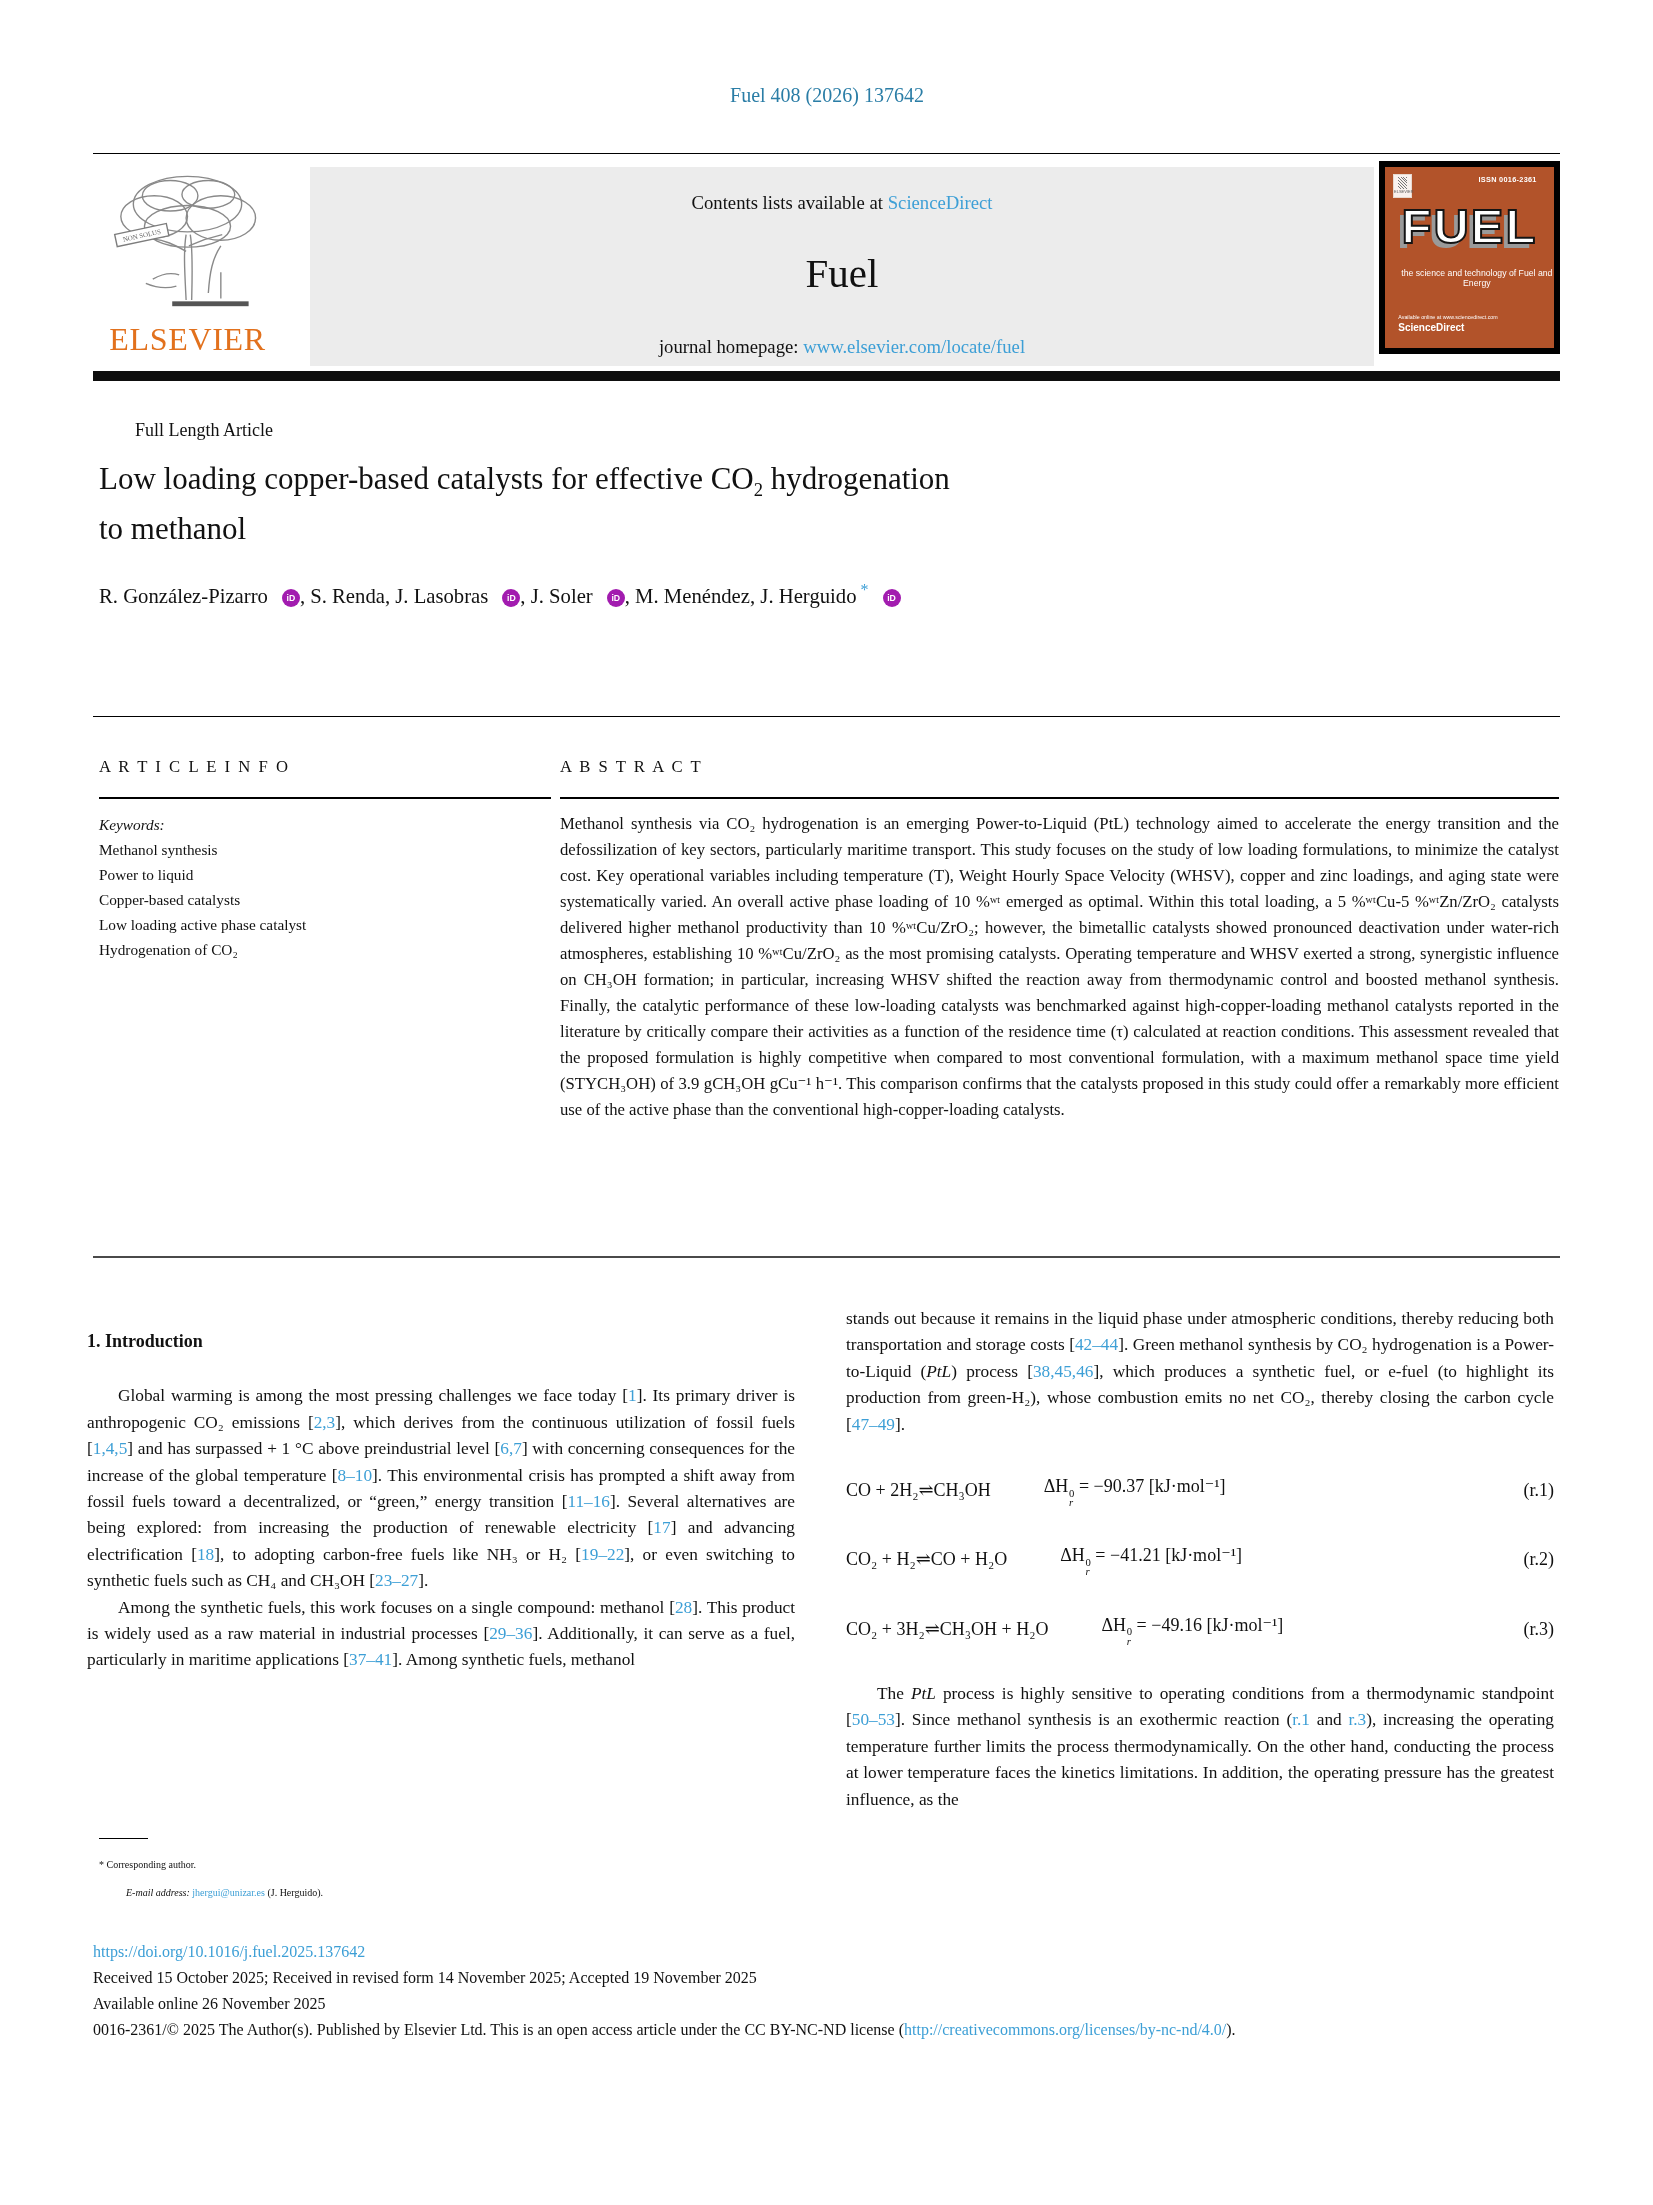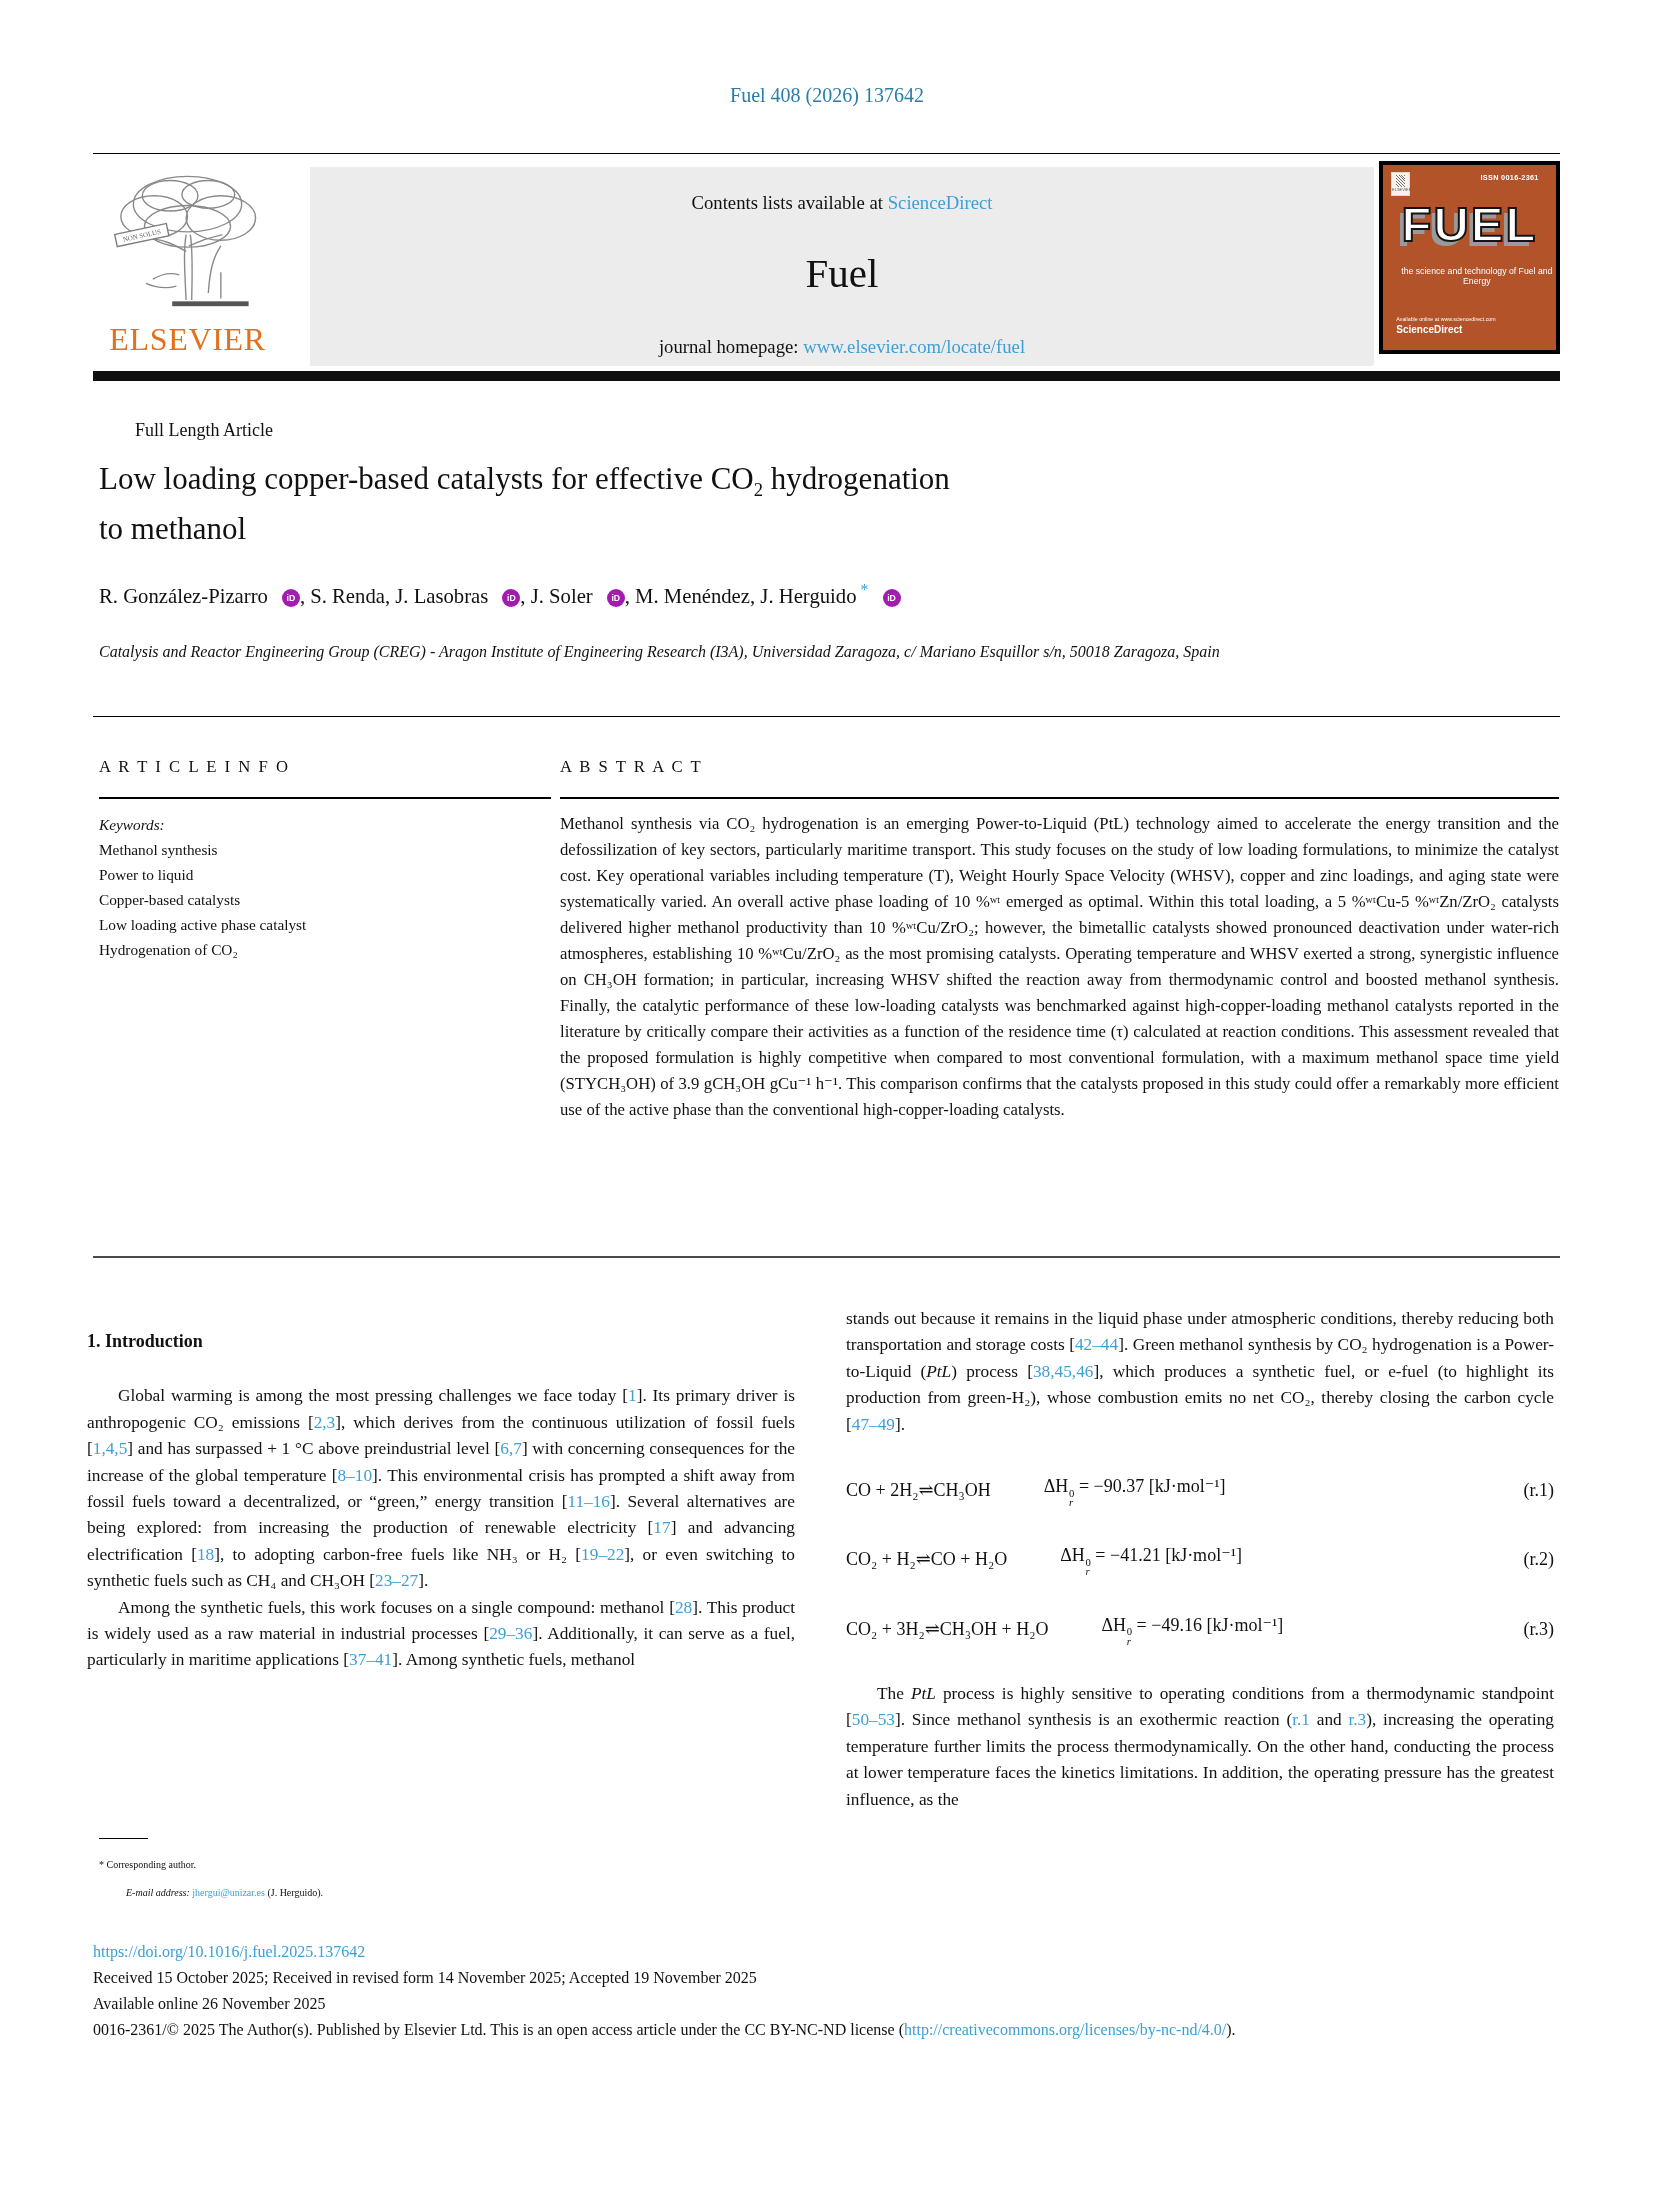--- a/index.html
+++ b/index.html
@@ -17,21 +17,21 @@
   
   .graybox{top:167px;left:310px;width:1064px;height:199px;background:#ececec;text-align:center;}
   .contents-line{margin-top:25px;font-size:18.7px;}
   .journal-name{margin-top:35px;font-size:41px;}
   .homepage-line{margin-top:39px;font-size:18.7px;}
   .blue{color:#3d9fd6;}
   
   .elslogo{top:168px;left:99px;width:177px;height:195px;text-align:center;}
   .els-word{font-size:32px;color:#e2711d;letter-spacing:0.7px;margin-top:1.3px;}
   
-  .cover{top:161px;left:1379px;width:181px;height:193px;background:#b2532a;border:4px solid #000000;
+  .cover{top:161px;left:1379px;width:181px;height:193px;background:#b2532a;border:6px solid #000000;
          box-sizing:border-box;font-family:"Liberation Sans","DejaVu Sans",sans-serif;color:#fff;overflow:hidden;}
   .cover-issn{position:absolute;top:8px;right:17.3px;font-size:7.3px;font-weight:bold;letter-spacing:0.3px;}
   .cover-els{position:absolute;top:6.7px;left:8px;width:18.7px;height:24px;border:0.7px solid #e8d9cf;
              background:rgba(255,255,255,.92);color:#5a5a5a;font-size:4px;text-align:center;line-height:5.3px;padding-top:1.3px;box-sizing:border-box;}
   .cover-els .mini-tree{display:block;width:9.3px;height:12px;margin:0.7px auto 0.7px auto;
         background:repeating-linear-gradient(45deg,#777 0 0.7px,transparent 0.7px 2px);}
   .cover-logo{margin-top:31px;text-align:center;font-size:49px;font-weight:bold;letter-spacing:2px;
               color:#fff;-webkit-text-stroke:2px #141414;text-shadow:-4.7px 4.7px 0 #9a9a9a;}
   .cover-tagline{margin-top:14px;margin-left:14.7px;text-align:center;font-size:8.7px;font-weight:normal;}
   .cover-bottom{position:absolute;left:13.3px;bottom:14.7px;text-align:left;}
@@ -139,21 +139,20 @@
 
   <div class="abs article-type">Full Length Article</div>
 
   <h1 class="abs title" style="margin:0;font-weight:normal;">
     <span><span>Low loading copper-based catalysts for effective CO</span><sub>2</sub><span> hydrogenation</span></span><br>
     <span>to methanol</span>
   </h1>
 
   <div class="abs authors"><span>R. González-Pizarro</span><span class="orcid">iD</span>, <span>S. Renda</span>, <span>J. Lasobras</span><span class="orcid">iD</span>, <span>J. Soler</span><span class="orcid">iD</span>, <span>M. Menéndez</span>, <span>J. Herguido</span><span class="ast">*</span><span class="orcid">iD</span></div>
 
-  <div class="abs affiliation">Catalysis and Reactor Engineering Group (CREG) - Aragon Institute of Engineering Research (I3A), Universidad Zaragoza, c/ Mariano Esquillor s/n, 50018 Zaragoza, Spain</div>
 
   <div class="abs rule rule-mid"></div>
 
   <div class="abs artinfo">
     <h3 class="info-heading">A R T I C L E  I N F O</h3>
     <div class="hrule"></div>
     <div class="kw-label">Keywords:</div>
     <div>
         <div class="kw">Methanol synthesis</div>
         <div class="kw">Power to liquid</div>

